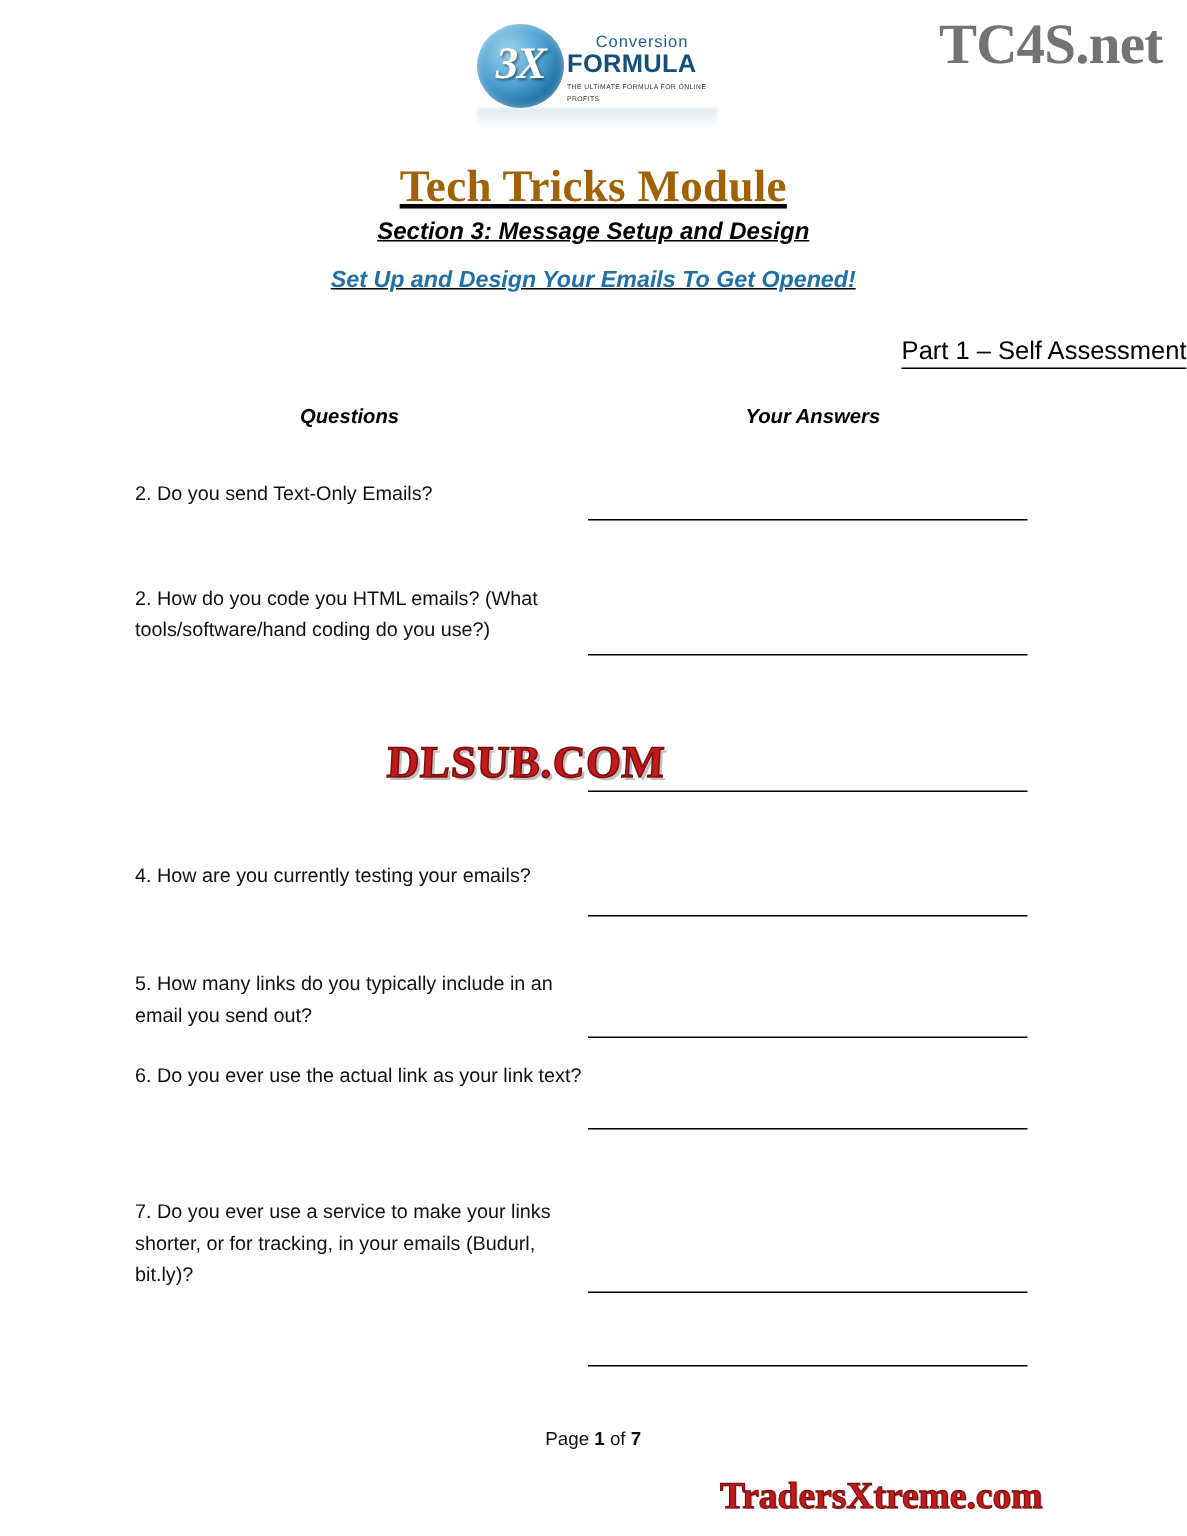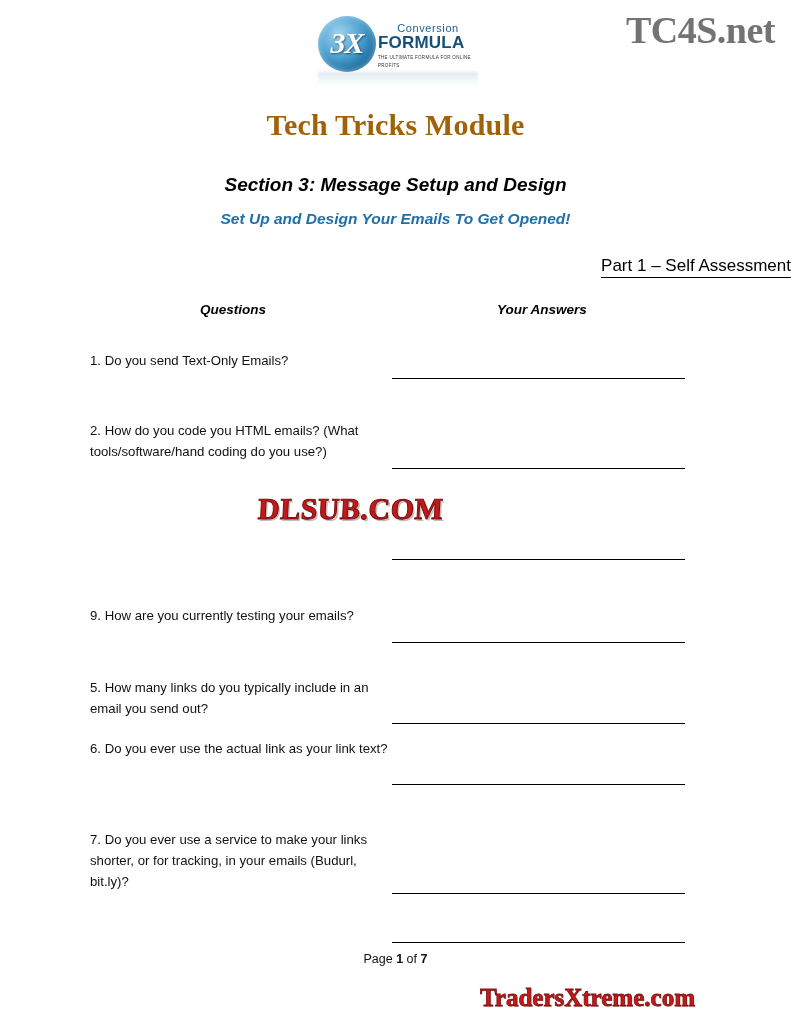--- a/index.html
+++ b/index.html
@@ -14,20 +14,21 @@
     color: #000000;
     position: relative;
     overflow: hidden;
   }
 
   .page {
     position: relative;
     width: 791px;
     height: 1024px;
     box-sizing: border-box;
+    text-decoration: underline;
   }
 
   
   .header {
     position: relative;
     height: 92px;
   }
 
   .logo {
     position: absolute;
@@ -115,23 +116,23 @@
     font-weight: bold;
     font-size: 30px;
     color: #a16207;
     margin-top: 16px;
     letter-spacing: 0.2px;
   }
   .subtitle {
     text-align: center;
     font-weight: bold;
     font-style: italic;
-    font-size: 19px;
+    font-size: 16px;
     color: #000000;
-    margin-top: 32px;
+    margin-top: 4px;
   }
   .tagline {
     text-align: center;
     font-weight: bold;
     font-style: italic;
     font-size: 15.5px;
     color: #1f6fa8;
     margin-top: 14px;
   }
 
@@ -255,29 +256,29 @@
     <div class="part-heading">Part 1 – Self Assessment</div>
   </div>
 
   <div class="col-headers">
     <div class="col-q">Questions</div>
     <div class="col-a">Your Answers</div>
   </div>
 
   <div class="qa-area">
 
-    <div class="question" style="top:10px;">1. Do you send Text-Only Emails?</div>
+    <div class="question" style="top:10px;">2. Do you send Text-Only Emails?</div>
     <div class="answer-line" style="top:38px;"></div>
 
     <div class="question" style="top:80px;">2. How do you code you HTML emails? (What tools/software/hand coding do you use?)</div>
     <div class="answer-line" style="top:128px;"></div>
 
     <div class="answer-line" style="top:219px;"></div>
 
-    <div class="question" style="top:265px;">9. How are you currently testing your emails?</div>
+    <div class="question" style="top:265px;">4. How are you currently testing your emails?</div>
     <div class="answer-line" style="top:302px;"></div>
 
     <div class="question" style="top:337px;">5. How many links do you typically include in an email you send out?</div>
     <div class="answer-line" style="top:383px;"></div>
 
     <div class="question" style="top:398px;">6. Do you ever use the actual link as your link text?</div>
     <div class="answer-line" style="top:444px;"></div>
 
     <div class="question" style="top:489px;">7. Do you ever use a service to make your links shorter, or for tracking, in your emails (Budurl, bit.ly)?</div>
     <div class="answer-line" style="top:553px;"></div>

